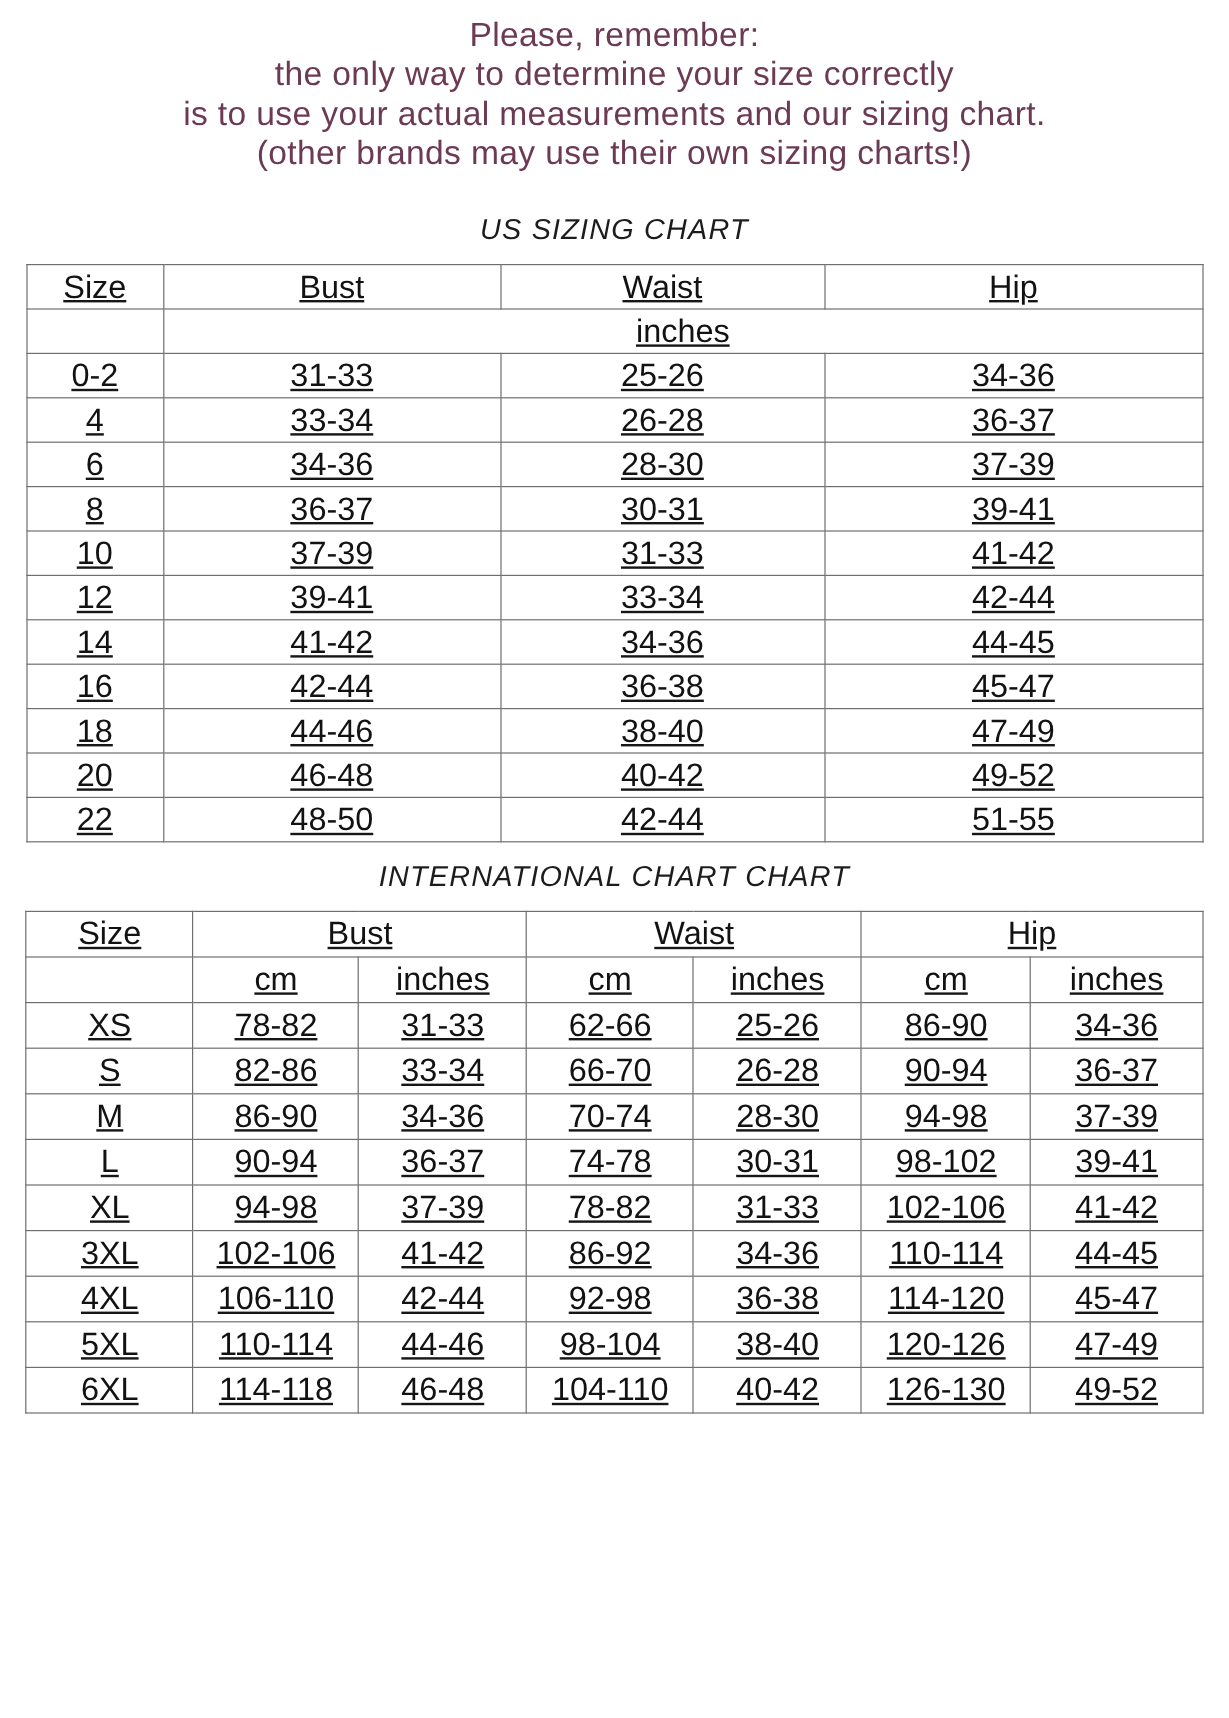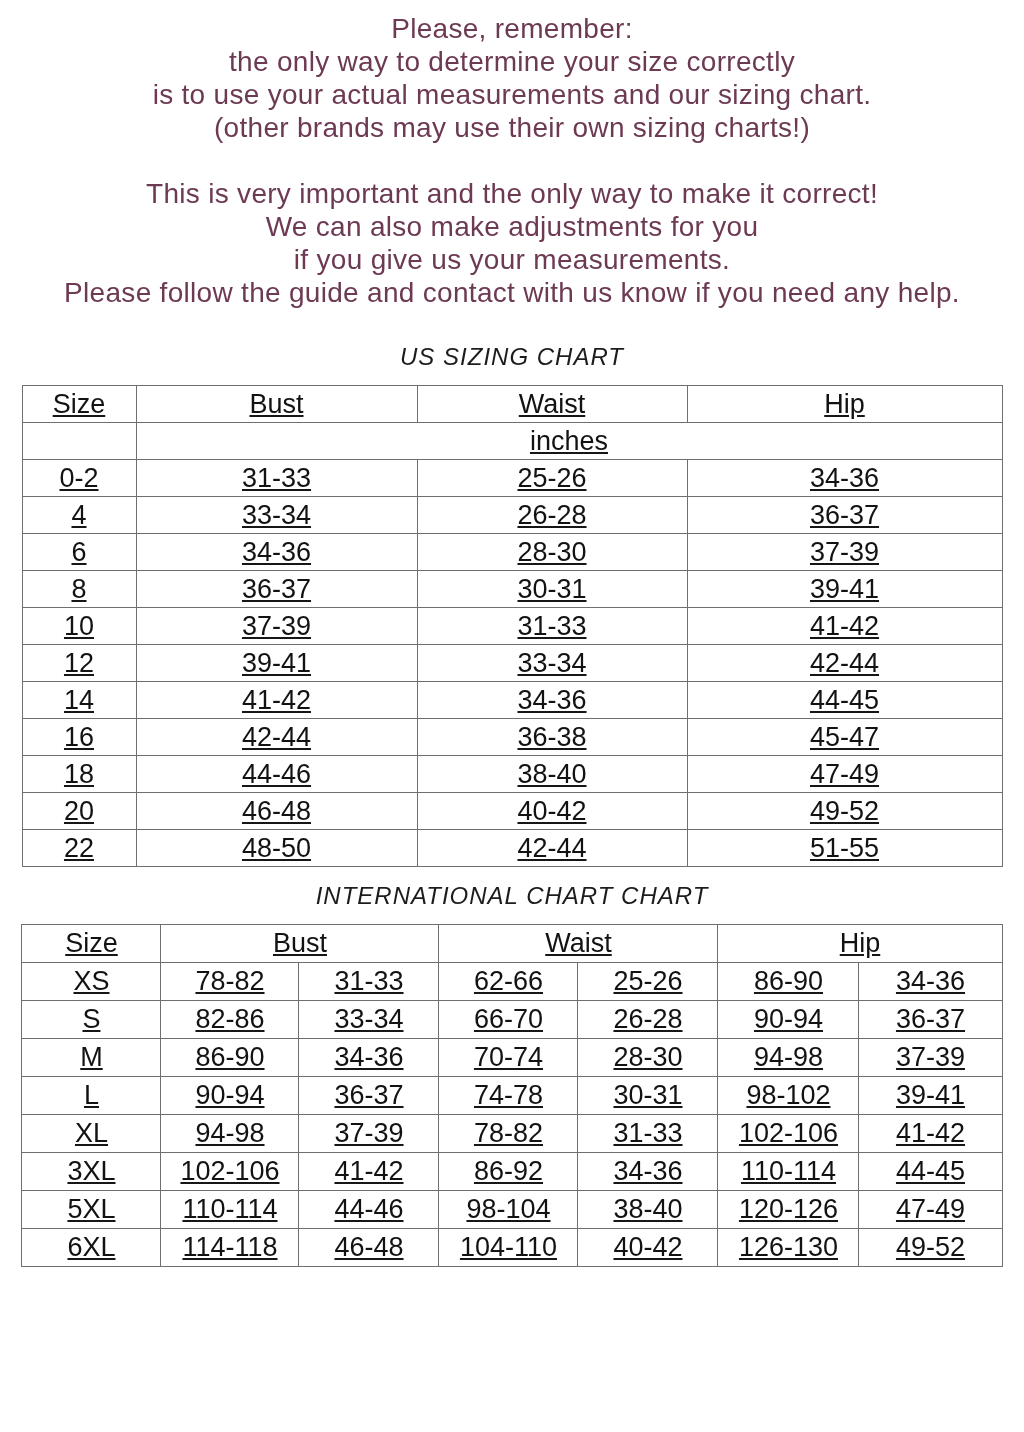--- a/index.html
+++ b/index.html
@@ -66,26 +66,20 @@
 
 <div class="page">
 
   <div class="intro intro-1">
     <div>Please, remember:</div>
     <div>the only way to determine your size correctly</div>
     <div>is to use your actual measurements and our sizing chart.</div>
     <div>(other brands may use their own sizing charts!)</div>
   </div>
 
-  <div class="intro intro-2">
-    <div>This is very important and the only way to make it correct!</div>
-    <div>We can also make adjustments for you</div>
-    <div>if you give us your measurements.</div>
-    <div>Please follow the guide and contact with us know if you need any help.</div>
-  </div>
 
   <div class="chart-title us-title">US SIZING CHART</div>
 
   <table class="sizing us-table">
     <colgroup>
       <col style="width:114px">
       <col style="width:281px">
       <col style="width:270px">
       <col style="width:315px">
     </colgroup>
@@ -183,20 +177,29 @@
       <col style="width:141px">
       <col style="width:143px">
     </colgroup>
     <thead>
       <tr>
         <th>Size</th>
         <th colspan="2">Bust</th>
         <th colspan="2">Waist</th>
         <th colspan="2">Hip</th>
       </tr>
+      <tr>
+        <td></td>
+        <td>cm</td>
+        <td>inches</td>
+        <td>cm</td>
+        <td>inches</td>
+        <td>cm</td>
+        <td>inches</td>
+      </tr>
     </thead>
     <tbody>
         <tr>
           <td>XS</td>
           <td>78-82</td>
           <td>31-33</td>
           <td>62-66</td>
           <td>25-26</td>
           <td>86-90</td>
           <td>34-36</td>
@@ -238,20 +241,29 @@
           <td>41-42</td>
         </tr>
         <tr>
           <td>3XL</td>
           <td>102-106</td>
           <td>41-42</td>
           <td>86-92</td>
           <td>34-36</td>
           <td>110-114</td>
           <td>44-45</td>
+        </tr>
+        <tr>
+          <td>4XL</td>
+          <td>106-110</td>
+          <td>42-44</td>
+          <td>92-98</td>
+          <td>36-38</td>
+          <td>114-120</td>
+          <td>45-47</td>
         </tr>
         <tr>
           <td>5XL</td>
           <td>110-114</td>
           <td>44-46</td>
           <td>98-104</td>
           <td>38-40</td>
           <td>120-126</td>
           <td>47-49</td>
         </tr>

